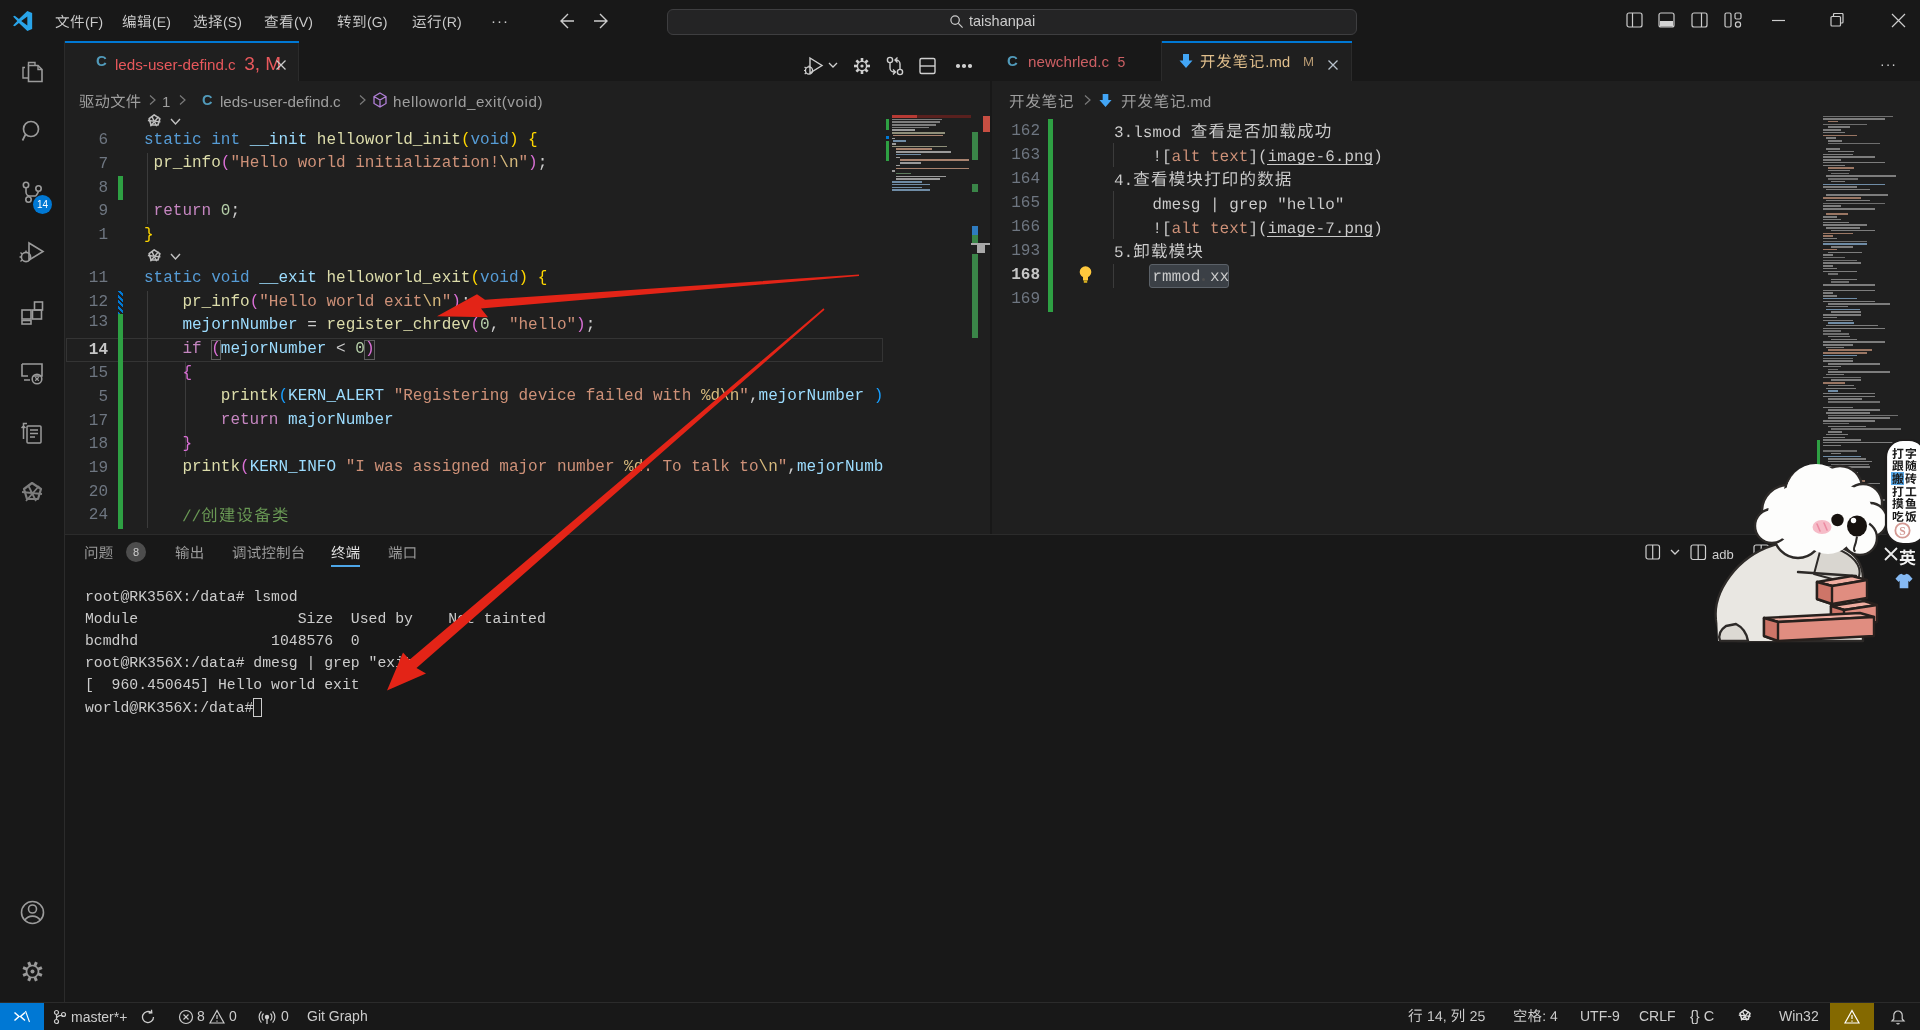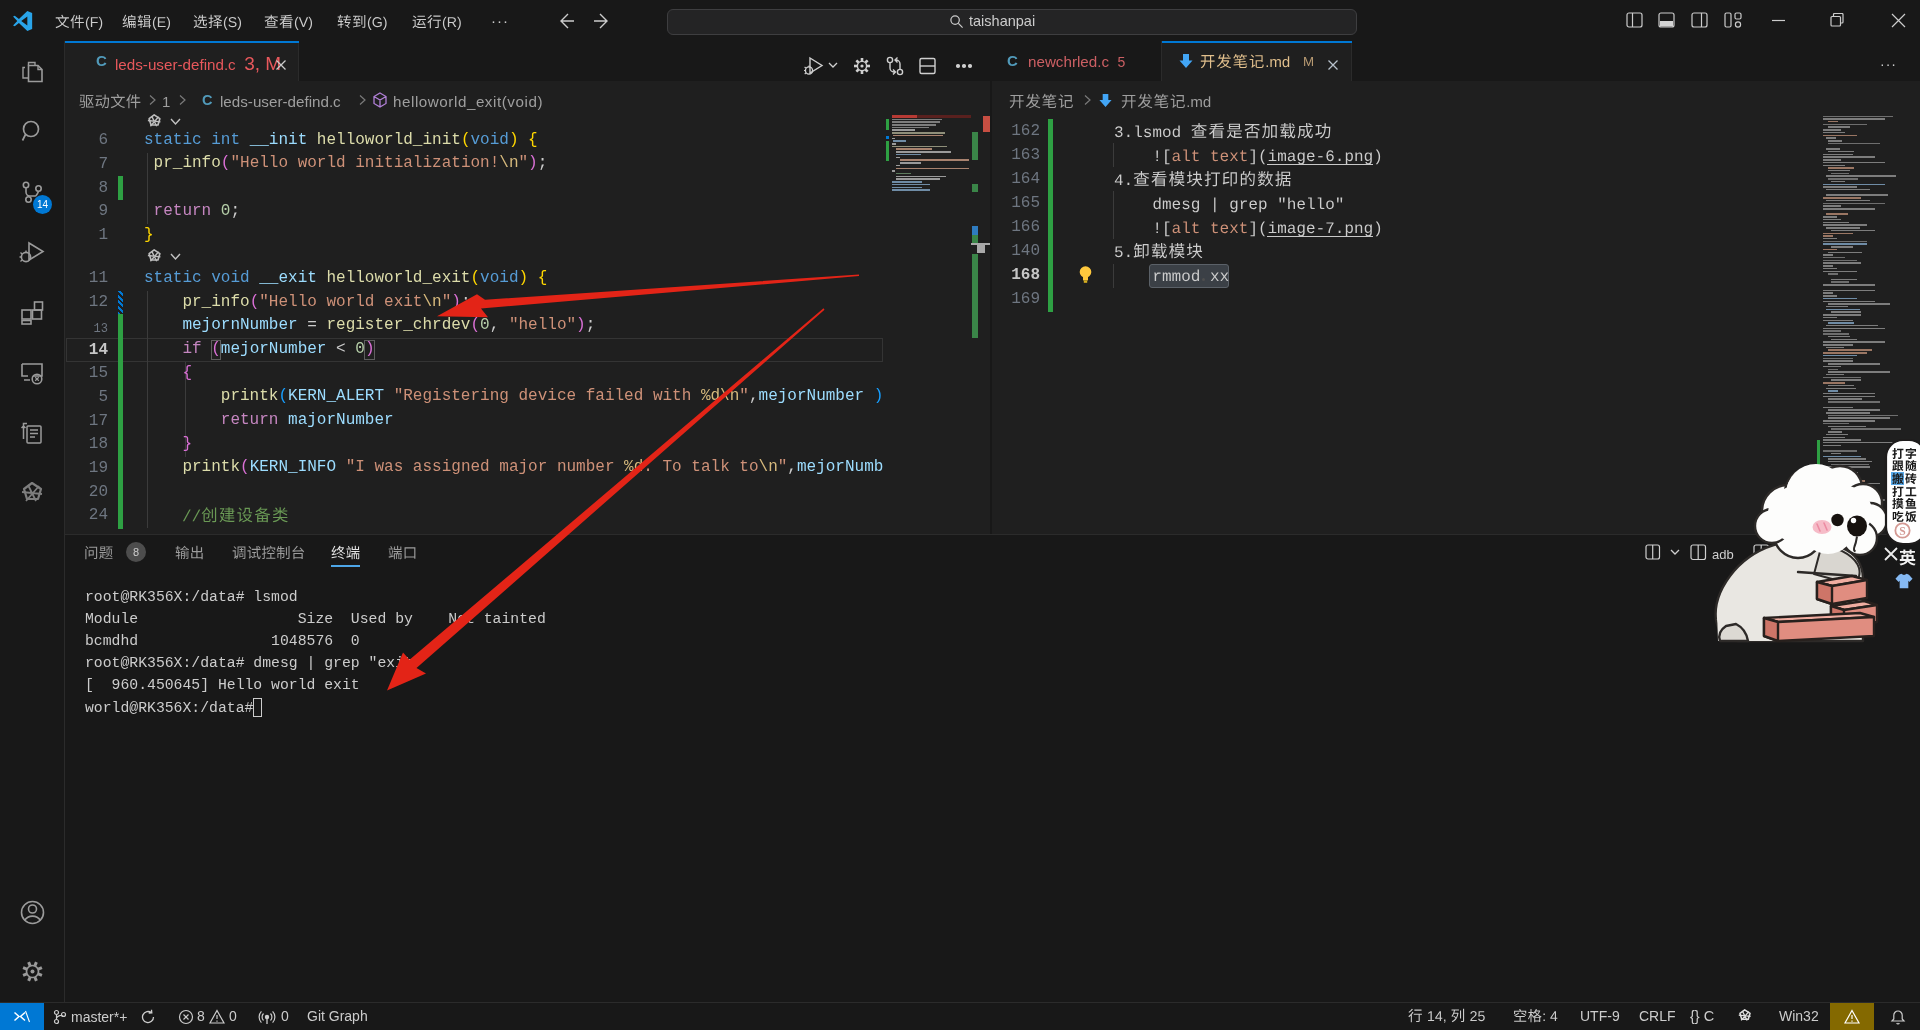--- a/index.html
+++ b/index.html
@@ -326,21 +326,21 @@
 <div class="a" style="left:147px;top:152.5px;width:1px;height:71px;background:#3b3b3b"></div>
 <div class="a" style="left:147px;top:290.6px;width:1px;height:237px;background:#3b3b3b"></div>
 <div class="a" style="left:185px;top:361.7px;width:1px;height:95px;background:#3b3b3b"></div>
 <div class="a mono" style="left:58px;top:131.3px;width:50px;text-align:right;font-size:16px;color:#6e7681">6</div>
 <div class="a mono" style="left:58px;top:155.0px;width:50px;text-align:right;font-size:16px;color:#6e7681">7</div>
 <div class="a mono" style="left:58px;top:178.7px;width:50px;text-align:right;font-size:16px;color:#6e7681">8</div>
 <div class="a mono" style="left:58px;top:202.4px;width:50px;text-align:right;font-size:16px;color:#6e7681">9</div>
 <div class="a mono" style="left:58px;top:226.1px;width:50px;text-align:right;font-size:16px;color:#6e7681">1</div>
 <div class="a mono" style="left:58px;top:269.4px;width:50px;text-align:right;font-size:16px;color:#6e7681">11</div>
 <div class="a mono" style="left:58px;top:293.1px;width:50px;text-align:right;font-size:16px;color:#6e7681">12</div>
-<div class="a mono" style="left:58px;top:322px;width:50px;text-align:right;font-size:12px;color:#6e7681">13</div>
+<div class="a mono" style="left:58px;top:313px;width:50px;text-align:right;font-size:16px;color:#6e7681">13</div>
 <div class="a mono" style="left:58px;top:340.5px;width:50px;text-align:right;font-size:16px;color:#c6c6c6;font-weight:bold">14</div>
 <div class="a mono" style="left:58px;top:364.2px;width:50px;text-align:right;font-size:16px;color:#6e7681">15</div>
 <div class="a mono" style="left:58px;top:387.9px;width:50px;text-align:right;font-size:16px;color:#6e7681">5</div>
 <div class="a mono" style="left:58px;top:411.6px;width:50px;text-align:right;font-size:16px;color:#6e7681">17</div>
 <div class="a mono" style="left:58px;top:435.3px;width:50px;text-align:right;font-size:16px;color:#6e7681">18</div>
 <div class="a mono" style="left:58px;top:459.0px;width:50px;text-align:right;font-size:16px;color:#6e7681">19</div>
 <div class="a mono" style="left:58px;top:482.7px;width:50px;text-align:right;font-size:16px;color:#6e7681">20</div>
 <div class="a mono" style="left:58px;top:506.4px;width:50px;text-align:right;font-size:16px;color:#6e7681">24</div>
 <div class="a" style="left:118.0px;top:176.2px;width:4.5px;height:23.7px;background:#2ea043"></div>
 <div class="a" style="left:118px;top:290.6px;width:4.5px;height:23.7px;background:repeating-linear-gradient(45deg,#0078d4 0 2px,#1f1f1f 2px 4px)"></div>
@@ -469,21 +469,21 @@
   </svg>
 <div class="a" style="left:1149px;top:264.0px;width:80px;height:23.5px;background:#3b4046;border:1px solid #5b6168;border-radius:3px"></div>
 <div class="a" style="left:1113px;top:143.2px;width:1px;height:24.1px;background:#3b3b3b"></div>
 <div class="a" style="left:1113px;top:191.3px;width:1px;height:48.1px;background:#3b3b3b"></div>
 <div class="a" style="left:1113px;top:263.5px;width:1px;height:24.1px;background:#3b3b3b"></div>
 <div class="a mono" style="left:990px;top:121.9px;width:50px;text-align:right;font-size:16px;color:#6e7681">162</div>
 <div class="a mono" style="left:990px;top:145.9px;width:50px;text-align:right;font-size:16px;color:#6e7681">163</div>
 <div class="a mono" style="left:990px;top:170.0px;width:50px;text-align:right;font-size:16px;color:#6e7681">164</div>
 <div class="a mono" style="left:990px;top:194.0px;width:50px;text-align:right;font-size:16px;color:#6e7681">165</div>
 <div class="a mono" style="left:990px;top:218.1px;width:50px;text-align:right;font-size:16px;color:#6e7681">166</div>
-<div class="a mono" style="left:990px;top:242.1px;width:50px;text-align:right;font-size:16px;color:#6e7681">140</div>
+<div class="a mono" style="left:990px;top:242.1px;width:50px;text-align:right;font-size:16px;color:#6e7681">193</div>
 <div class="a mono" style="left:990px;top:266.2px;width:50px;text-align:right;font-size:16px;color:#c6c6c6;font-weight:bold">168</div>
 <div class="a mono" style="left:990px;top:290.2px;width:50px;text-align:right;font-size:16px;color:#6e7681">169</div>
 <div class="a" style="left:1048px;top:119.2px;width:4.5px;height:192.4px;background:#2ea043"></div>
 <svg class="a" style="left:1078px;top:265px" width="15" height="19" viewBox="0 0 15 19">
 <circle cx="7.5" cy="7" r="5.8" fill="#ffc83d"></circle>
     <rect x="5" y="12" width="5" height="3.4" fill="#ffc83d"></rect>
     <rect x="5.8" y="15.4" width="3.4" height="2.4" fill="#d8b020"></rect>
   </svg>
 <svg class="vr" style="left:1113.6px;top:136.8px">
     <use href="#gmono33" fill="#cccccc" transform="translate(0.00 0) scale(16.00)"></use>

